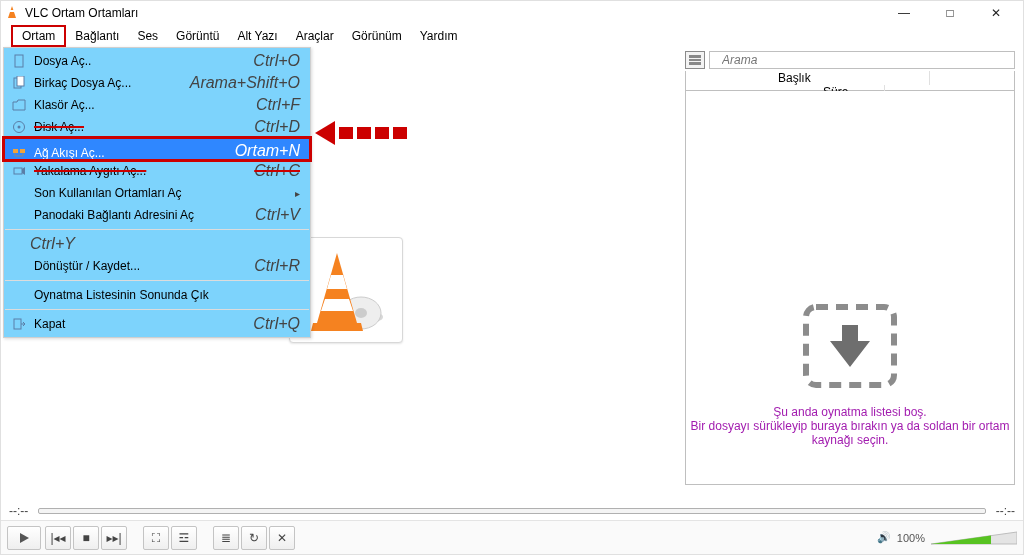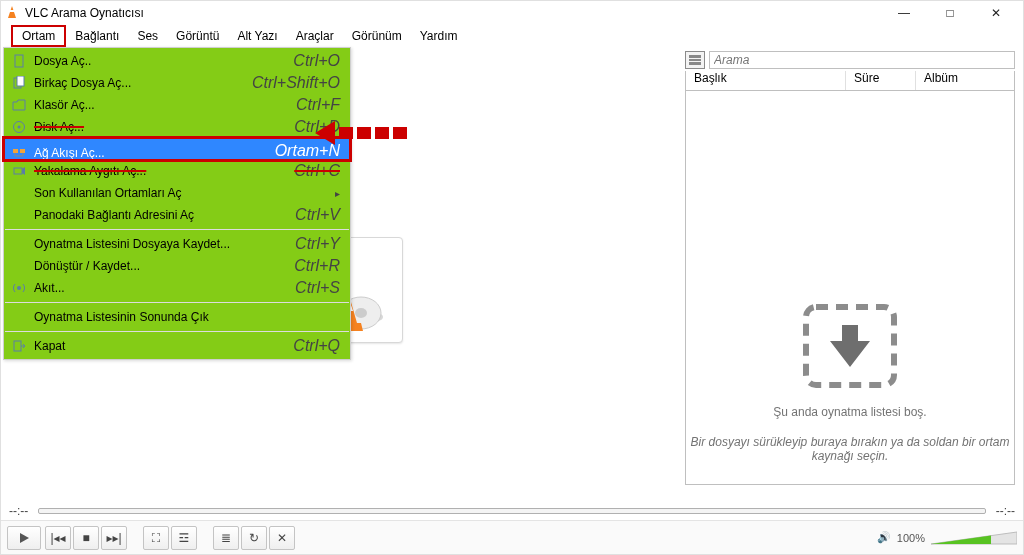--- a/index.html
+++ b/index.html
@@ -9,21 +9,21 @@
   .titlebar { height:24px; display:flex; align-items:center; padding:0 4px; font-size:12px; background:#fff; border-bottom:1px solid #fff; }
   .titlebar .logo { width:14px; height:14px; margin-right:6px; display:flex; align-items:center; justify-content:center; }
   .titlebar .caption { flex:1; }
   .winbtns { display:flex; gap:0; }
   .winbtn { width:46px; height:24px; display:flex; align-items:center; justify-content:center; font-size:12px; color:#222; }
 
   .menubar { height:22px; display:flex; align-items:stretch; font-size:12px; padding:0 2px;margin-left:8px; }
   .menubar .mitem { padding:3px 9px; display:flex; align-items:center; cursor:default; }
   .menubar .mitem.open { border:2px solid #c00; background:#fff; position:relative; z-index:5; }
 
-  .dropdown { position:absolute; left:2px; top:46px; width:348px; background:#84cc16; border:1px solid #cfcfcf; box-shadow:1px 1px 3px rgba(0,0,0,.15); z-index:4; padding:2px 0; }
+  .dropdown { position:absolute; left:2px; top:46px; width:308px; background:#7dd3fc; border:1px solid #cfcfcf; box-shadow:1px 1px 3px rgba(0,0,0,.15); z-index:4; padding:2px 0; }
   .dropdown .row { display:flex; align-items:center; height:22px; font-size:12px; padding:0 10px 0 4px; position:relative; }
   .dropdown .row .ico { width:22px; display:flex; justify-content:center; color:#555; font-size:13px; }
   .dropdown .row .lbl { flex:1; padding-left:4px; white-space:nowrap; }
   .dropdown .row .shc { color:#444; font-size:16px;font-style:italic; }
   .dropdown .row .arrow { width:10px; text-align:right; color:#444; font-size:10px; }
   .dropdown .row.hl { background:#2f87ff; color:#fff; }
   .dropdown .row.hl .shc,.dropdown .row.hl .ico,.dropdown .row.hl .arrow { color:#fff; }
   .dropdown .sep { height:1px; background:#dcdcdc; margin:3px 1px; }
   .dropdown .row.marked { outline:3px solid #c00; outline-offset:-1px;align-items:flex-end; }
   .dropdown .row.struck .lbl { text-decoration:line-through; text-decoration-color:#c00; text-decoration-thickness:2px; }
@@ -32,29 +32,29 @@
   .callout-arrow { position:absolute; left:314px; top:120px; z-index:6; display:flex; align-items:center; }
   .callout-arrow .head { width:0; height:0; border-top:12px solid transparent; border-bottom:12px solid transparent; border-right:20px solid #c00; }
   .callout-arrow .dash { width:14px; height:12px; background:#c00; margin-left:4px; }
 
   .content { position:absolute; left:0; right:0; top:46px; bottom:56px; }
   .cone-card { position:absolute; left:288px; top:190px; width:114px; height:106px; border:1px solid #d8d8d8; border-radius:4px; box-shadow:0 1px 2px rgba(0,0,0,.1); display:flex; align-items:center; justify-content:center; background:#fff; }
 
   .right-pane { position:absolute; right:8px; top:2px; width:330px; bottom:6px; }
   .right-head { height:22px; display:flex; align-items:center; font-size:12px; }
   .viewbtn { width:20px; height:18px; border:1px solid #8a8a8a; background:#f3f3f3; margin-right:4px; display:flex; align-items:center; justify-content:center; font-size:10px; }
-  .searchbox { flex:1; border:1px solid #bfbfbf; height:18px; padding:0 4px; font-size:12px; font-style:italic; color:#888; background:#fff; }
-  .columns { height:20px; border:1px solid #bfbfbf; border-top:none; display:flex; font-size:12px; background:#fff; }
+  .searchbox { flex:1; border:1px solid #bfbfbf; height:18px; padding:0 12px; font-size:12px; font-style:italic; color:#888; background:#fff; }
+  .columns { height:20px; border:1px solid #bfbfbf; border-top:none; display:flex; font-size:12px; align-items:center; background:#fff;flex-direction:column; }
   .columns .col { padding:0 8px; border-right:1px solid #e0e0e0; }
   .columns .col:first-child { width:160px; } .columns .col:nth-child(2){ width:70px; } .columns .col:last-child { flex:1; border-right:none; }
   .emptylist { border:1px solid #bfbfbf; border-top:none; height:394px; position:relative; background:#fff; }
   .dropzone { position:absolute; left:50%; top:210px; transform:translateX(-50%); width:100px; height:90px; }
   .dropzone svg { width:100px; height:90px; }
-  .emptylbl { position:absolute; left:0; right:0; top:314px; text-align:center; font-size:12px; color:#737373; }
-  .emptylbl .l2 { margin-top:16px;font-style:italic; }
+  .emptylbl { position:absolute; left:0; right:0; top:314px; text-align:center; font-size:12px; color:#a21caf; }
+  .emptylbl .l2 { margin-top:0; }
 
   .statusrow { position:absolute; left:0; right:0; bottom:34px; height:18px; display:flex; align-items:center; padding:0 8px; font-size:12px; }
   .statusrow .time { color:#444; }
   .statusrow .bar { flex:1; margin:0 10px; height:6px; border:1px solid #b0b0b0; background:#f4f4f4; border-radius:2px; }
   .statusrow .time2 { color:#444; }
 
   .controls { position:absolute; left:0; right:0; bottom:0; height:34px; display:flex; align-items:center; padding:0 6px; gap:4px; background:#fafafa; border-top:1px solid #e4e4e4; }
   .cbtn { height:24px; min-width:26px; border:1px solid #c4c4c4; background:linear-gradient(#fff,#efefef); display:flex; align-items:center; justify-content:center; font-size:12px; color:#444; border-radius:2px; }
   .cbtn.play { min-width:34px; }
   .cgroup { display:flex; gap:2px; }
@@ -68,21 +68,21 @@
 
 <div id="app">
 
   <div class="titlebar">
     <span class="logo">
       <svg width="12" height="14" viewBox="0 0 12 14">
           <polygon points="6,0 10,12 2,12" fill="#f58220"></polygon>
           <rect x="3.5" y="4" width="5" height="2" fill="#fff"></rect>
         </svg>
     </span>
-    <span class="caption">VLC Arama Oynatıcısı</span>
+    <span class="caption">VLC Ortam Ortamları</span>
     <div class="winbtns">
       <div class="winbtn">—</div>
       <div class="winbtn">□</div>
       <div class="winbtn">✕</div>
     </div>
   </div>
 
   <div class="menubar">
     <div class="mitem open">
         <span>Ortam</span>
@@ -121,21 +121,21 @@
         <span class="shc">Ctrl+O</span>
       </div>
       <div class="row">
         <span class="ico">
           <svg width="14" height="14" viewBox="0 0 14 14">
             <rect x="2" y="2" width="7" height="10" fill="none" stroke="#5a7ea7"></rect>
             <rect x="5" y="0" width="7" height="10" fill="#fff" stroke="#5a7ea7"></rect>
           </svg>
         </span>
         <span class="lbl">Birkaç Dosya Aç...</span>
-        <span class="shc">Ctrl+Shift+O</span>
+        <span class="shc">Arama+Shift+O</span>
       </div>
       <div class="row">
         <span class="ico">
           <svg width="14" height="14" viewBox="0 0 14 14">
             <path d="M1 4h4l1-2h7v10H1z" fill="none" stroke="#5a7ea7"></path>
           </svg>
         </span>
         <span class="lbl">Klasör Aç...</span>
         <span class="shc">Ctrl+F</span>
       </div>
@@ -177,37 +177,26 @@
         <span class="arrow">▸</span>
       </div>
       <div class="row">
         <span class="ico"></span>
         <span class="lbl">Panodaki Bağlantı Adresini Aç</span>
         <span class="shc">Ctrl+V</span>
       </div>
       <div class="sep"></div>
       <div class="row">
         <span class="ico"></span>
-        <span class="lbl">Oynatma Listesini Dosyaya Kaydet...</span>
         <span class="shc">Ctrl+Y</span>
       </div>
       <div class="row">
         <span class="ico"></span>
         <span class="lbl">Dönüştür / Kaydet...</span>
         <span class="shc">Ctrl+R</span>
-      </div>
-      <div class="row">
-        <span class="ico">
-          <svg width="14" height="14" viewBox="0 0 14 14">
-            <circle cx="7" cy="7" r="2" fill="#5a7ea7"></circle>
-            <path d="M3 3a6 6 0 000 8M11 3a6 6 0 010 8" fill="none" stroke="#5a7ea7"></path>
-          </svg>
-        </span>
-        <span class="lbl">Akıt...</span>
-        <span class="shc">Ctrl+S</span>
       </div>
       <div class="sep"></div>
       <div class="row">
         <span class="ico"></span>
         <span class="lbl">Oynatma Listesinin Sonunda Çık</span>
         <span class="shc"></span>
       </div>
       <div class="sep"></div>
       <div class="row">
         <span class="ico">

